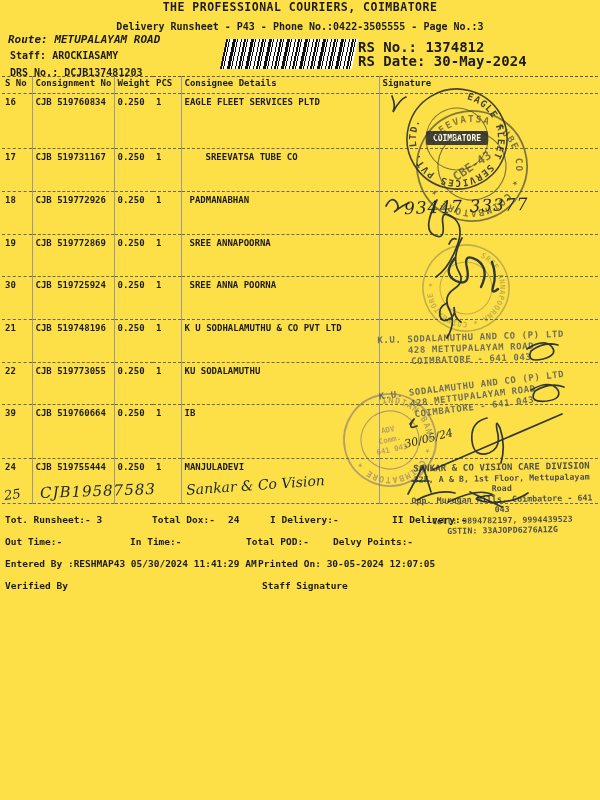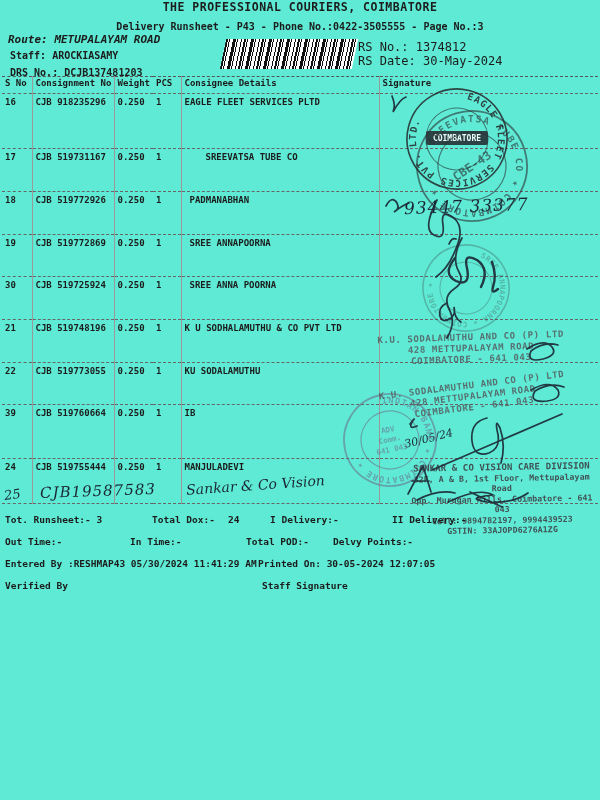--- a/index.html
+++ b/index.html
@@ -1,23 +1,23 @@
 <!DOCTYPE html>
 <html><head>
 <meta charset="utf-8">
 <style>
   html,body{margin:0;padding:0;}
   body{width:600px;height:800px;background:#f6f5f1;font-family:"DejaVu Sans Mono","Liberation Mono",monospace;color:#1c1c1c;overflow:hidden;}
-  .page{position:absolute;left:0;top:0;width:600px;height:800px;background:#5eead4;}
+  .page{position:absolute;left:0;top:0;width:600px;height:800px;background:#fde047;}
   .abs{position:absolute;}
   .title{left:0;top:8;width:600px;text-align:center;font-size:11.5px;font-weight:bold;letter-spacing:.5px;}
   .subtitle{left:0;top:21px;width:600px;text-align:center;font-size:10px;font-weight:bold;}
   .hdr-left{font-size:10px;font-weight:bold;}
   .route{font-style:italic;font-size:11px;}
-  .rsblock{font-size:12px;font-weight:normal;line-height:14px;}
+  .rsblock{font-size:14px;font-weight:bold;line-height:14px;}
   .barcode{left:223px;top:39px;width:132px;height:30px;transform:skewX(-12deg);
     background:repeating-linear-gradient(90deg,#111 0 2px,#fff 2px 3px,#111 3px 4px,#fff 4px 7px,#111 7px 10px,#fff 10px 11px,#111 11px 12px,#fff 12px 15px,#111 15px 16px,#fff 16px 18px);}
   table.grid{position:absolute;left:2px;top:76px;width:596px;border-collapse:collapse;table-layout:fixed;}
   table.grid td,table.grid th{border-right:1px solid #999;border-bottom:1.5px dashed #666;font-size:9px;font-weight:bold;text-align:left;vertical-align:top;padding:3px 2px 0 3px;font-family:"DejaVu Sans Mono","Liberation Mono",monospace;overflow:hidden;}
   table.grid th{border-top:1.5px dashed #555;padding-top:1px;padding-bottom:1px;}
   table.grid .last{border-right:none;}
   .hw{font-family:"DejaVu Serif","Liberation Serif",serif;font-style:italic;color:#1b2735;}
   .stamp-lines{color:#565b60;font-weight:bold;font-size:9px;line-height:11px;letter-spacing:.6px;text-align:center;opacity:.85;}
   .sankar{color:#3f444a;font-weight:bold;font-size:8.2px;line-height:10.5px;text-align:center;letter-spacing:.1px;opacity:.92;}
   .sankar .l1{font-size:9px;}
@@ -66,21 +66,21 @@
         <tr style="height:17px;">
       <th>S No</th>
       <th>Consignment No</th>
       <th style="border-right:none;">Weight</th>
       <th>PCS</th>
       <th>Consignee Details</th>
       <th class="last">Signature</th>
     </tr>
     <tr style="height:55px;">
       <td>16</td>
-      <td>CJB 918235296</td>
+      <td>CJB 519760834</td>
       <td style="border-right:none;">0.250</td>
       <td>1</td>
       <td style="">EAGLE FLEET SERVICES PLTD</td>
       <td class="last"></td>
     </tr>
     <tr style="height:43px;">
       <td>17</td>
       <td>CJB 519731167</td>
       <td style="border-right:none;">0.250</td>
       <td>1</td>

